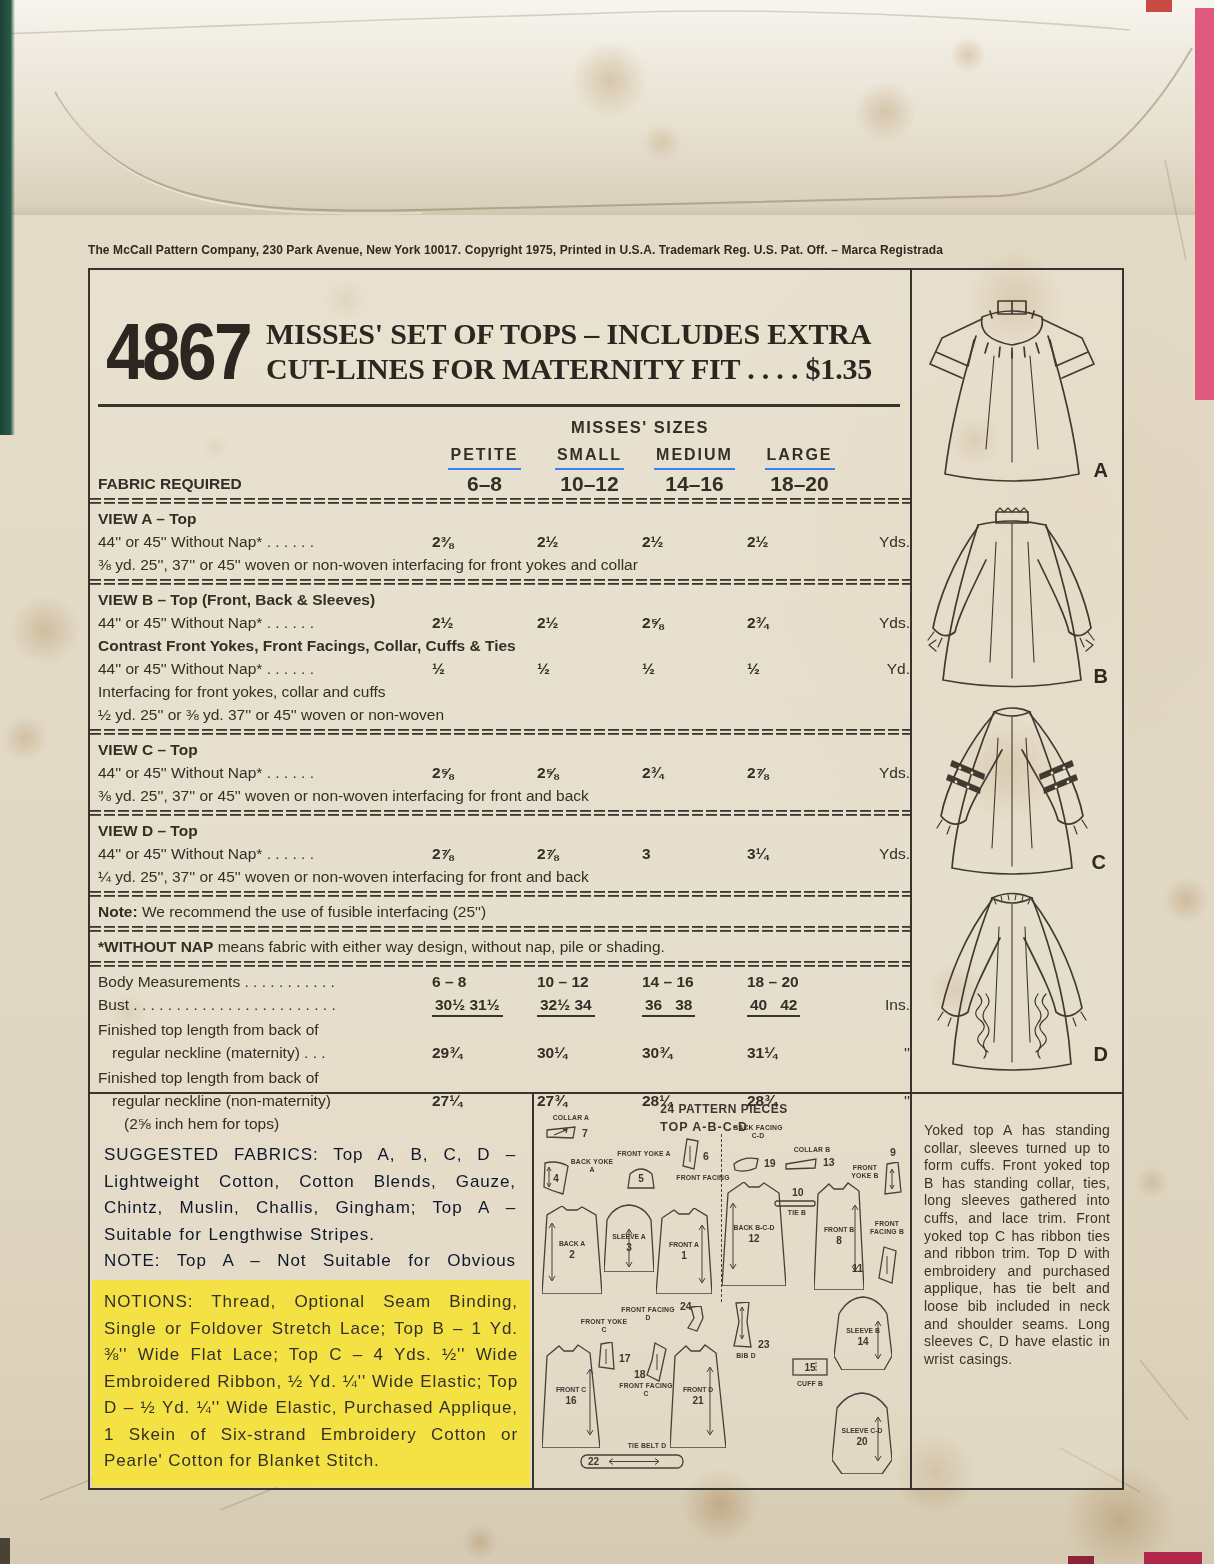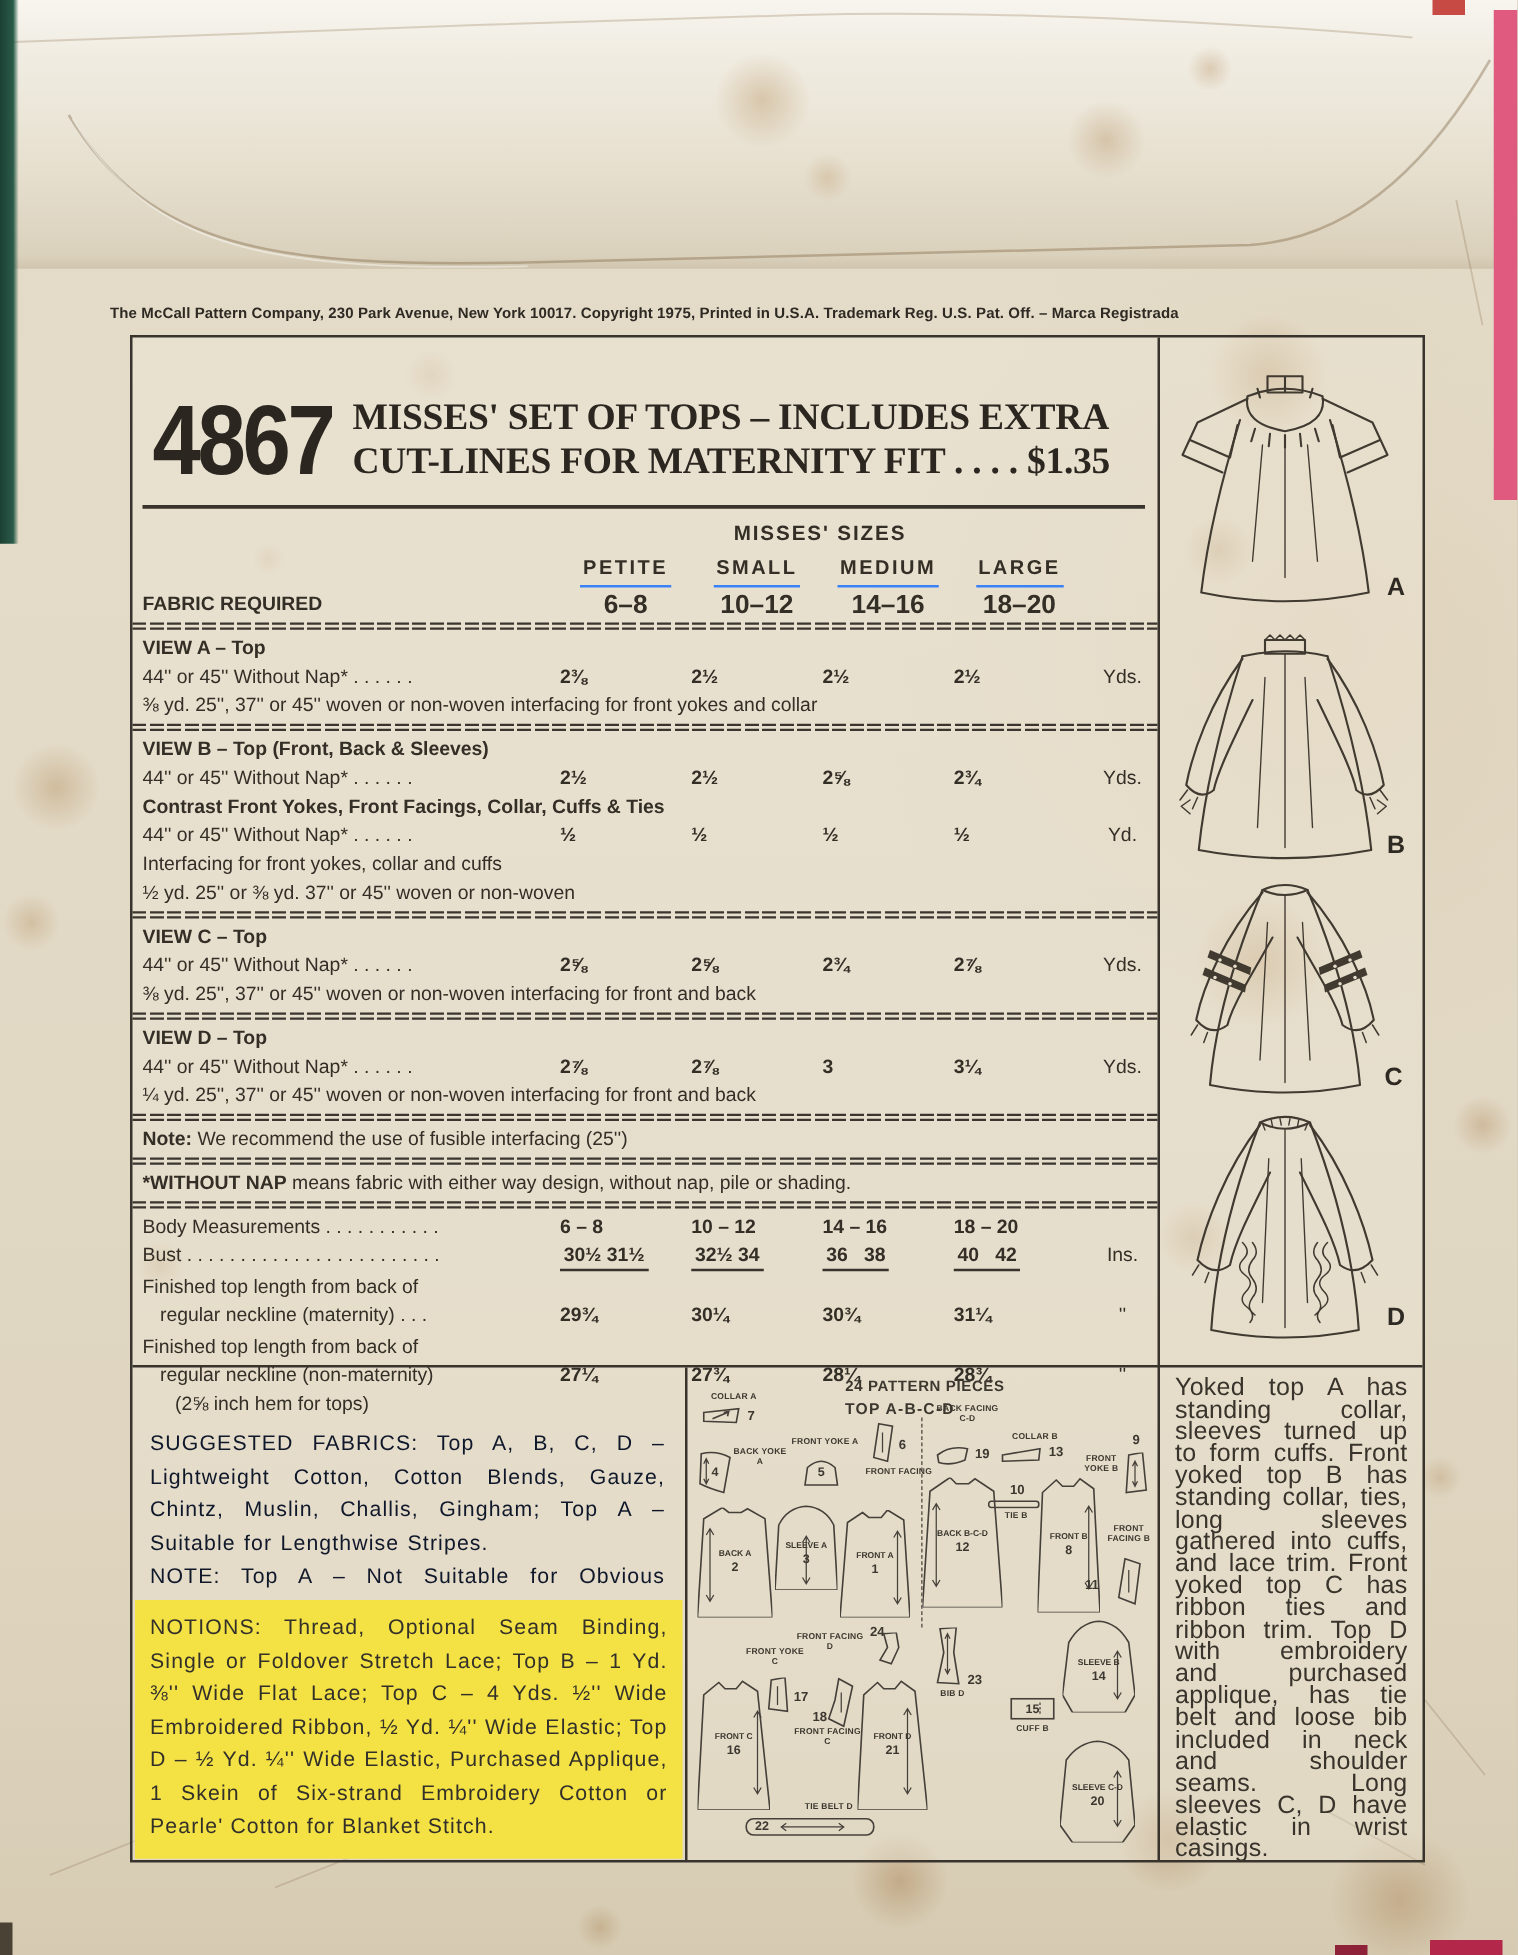--- a/index.html
+++ b/index.html
@@ -32,55 +32,55 @@
     radial-gradient(circle 500px at 1060px 520px,rgba(190,150,95,.10),rgba(190,150,95,0) 75%);}
   .edge-green{position:absolute;left:0;top:0;width:15px;height:435px;background:linear-gradient(90deg,#1c4034,#2a5b49 70%,rgba(42,91,73,0));}
   .edge-pink{position:absolute;right:0;top:8px;width:19px;height:392px;background:#e05a80;}
   .edge-red-tr{position:absolute;right:42px;top:0;width:26px;height:12px;background:#c84a44;}
   .edge-red-br1{position:absolute;right:12px;bottom:0;width:58px;height:12px;background:#b3274a;}
   .edge-red-br2{position:absolute;right:120px;bottom:0;width:26px;height:8px;background:#8e2238;}
   .edge-dark-bl{position:absolute;left:0;bottom:0;width:10px;height:26px;background:#4a4335;}
   
   .copyright{position:absolute;left:88px;top:243px;width:1045px;font-size:12px;font-weight:700;letter-spacing:.1px;white-space:nowrap;color:#2e2a23;}
   
-  .box{position:absolute;left:88px;top:268px;width:1032px;height:1218px;border:2.5px solid #38332c;background:rgba(240,234,221,.35);margin-left:16px;}
+  .box{position:absolute;left:88px;top:268px;width:1032px;height:1218px;border:2.5px solid #38332c;background:rgba(240,234,221,.35);}
   .vline-main{position:absolute;left:820px;top:0;bottom:0;width:2px;background:#38332c;}
   .hline-main{position:absolute;left:0;right:0;top:822px;height:2px;background:#38332c;}
   .vline-sub{position:absolute;left:442px;top:824px;bottom:0;width:2px;background:#38332c;}
   
   .patnum{position:absolute;left:16px;top:36px;font-size:79px;font-weight:700;letter-spacing:-3px;transform:scaleX(.88);transform-origin:left;color:#2b2720;}
   .titleblock{position:absolute;left:176px;top:46px;width:640px;font-family:"Liberation Serif",serif;font-weight:700;font-size:30px;line-height:35px;color:#2b2720;letter-spacing:-.2px;}
   .title-rule{position:absolute;left:8px;top:134px;width:802px;height:3px;background:#38332c;}
   
   .tbl{position:absolute;left:0;top:140px;width:820px;font-size:15.5px;line-height:23px;color:#332e26;}
   .sizes-hdr{text-align:center;width:440px;margin-left:330px;font-weight:700;font-size:16.5px;letter-spacing:1.5px;margin-top:6px;}
   .trow{display:grid;grid-template-columns:342px 105px 105px 105px 105px 58px;align-items:end;}
   .lbl{padding-left:8px;}
   .b{font-weight:700;}
   .val{font-weight:700;white-space:pre;}
-  .unit{text-align:center;padding-left:2px;}
+  .unit{text-align:right;padding-left:2px;}
   .colhdr{text-align:center;font-weight:700;letter-spacing:2px;font-size:16px;}
   .colhdr span{display:inline-block;border-bottom:2px solid #3b82f6;padding:0 2px 2px;}
   .rng{text-align:center;font-weight:700;font-size:21px;}
   .rule2{height:6px;margin:3px 0;background:
     repeating-linear-gradient(90deg,#3a352e 0 11px,rgba(0,0,0,0) 11px 14px) top/100% 1.8px no-repeat,
     repeating-linear-gradient(90deg,#3a352e 0 11px,rgba(0,0,0,0) 11px 14px) bottom/100% 1.8px no-repeat;}
   .vtitle{font-weight:700;}
   .note-line{padding-left:8px;}
   .meas .val{font-size:15.5px;}
   .busted span{border-bottom:2px solid #38332c;padding:0 3px 2px;}
   .lbl2{padding-left:22px;}
   .lbl3{padding-left:34px;}
   
   .figs{position:absolute;left:822px;top:0;width:208px;height:822px;}
   .fig{position:absolute;left:0;width:208px;}
   .fig svg{stroke:#403a31;fill:none;stroke-width:1.7;stroke-linecap:round;stroke-linejoin:round;}
   .viewletter{position:absolute;font-weight:700;font-size:20px;color:#2e2a23;}
   
-  .desc{position:absolute;left:822px;top:824px;width:208px;bottom:0;box-sizing:border-box;padding:8px 10px 0 12px;font-size:20px;line-height:17.6px;text-align:justify;letter-spacing:.2px;word-spacing:1.5px;color:#38332b;}
+  .desc{position:absolute;left:822px;top:824px;width:208px;bottom:0;box-sizing:border-box;padding:28px 10px 0 12px;font-size:14px;line-height:17.6px;text-align:justify;letter-spacing:.2px;word-spacing:1.5px;color:#38332b;}
   
   .fabrics{position:absolute;left:0;top:824px;width:442px;bottom:0;}
   .fabtext{position:absolute;left:14px;top:48px;width:412px;font-size:17px;line-height:26.5px;letter-spacing:.9px;word-spacing:1px;text-align:justify;color:#0f172a;}
   .notions{position:absolute;left:2px;top:186px;width:438px;box-sizing:border-box;background:#f4e244;padding:9px 12px 12px 12px;}
   .notions .fabpar{font-size:17px;line-height:26.5px;letter-spacing:.9px;text-align:justify;color:#33302a;}
   
   .diagram{position:absolute;left:444px;top:824px;width:376px;bottom:0;font-weight:700;color:#3c372f;}
   .dtitle{position:absolute;left:60px;top:8px;width:260px;text-align:center;font-size:12px;letter-spacing:.5px;}
   .dtitle2{position:absolute;left:40px;top:26px;width:260px;text-align:center;font-size:12.5px;letter-spacing:1px;}
   .dash{position:absolute;left:187px;top:40px;height:168px;border-left:1.6px dashed #4a443b;}

